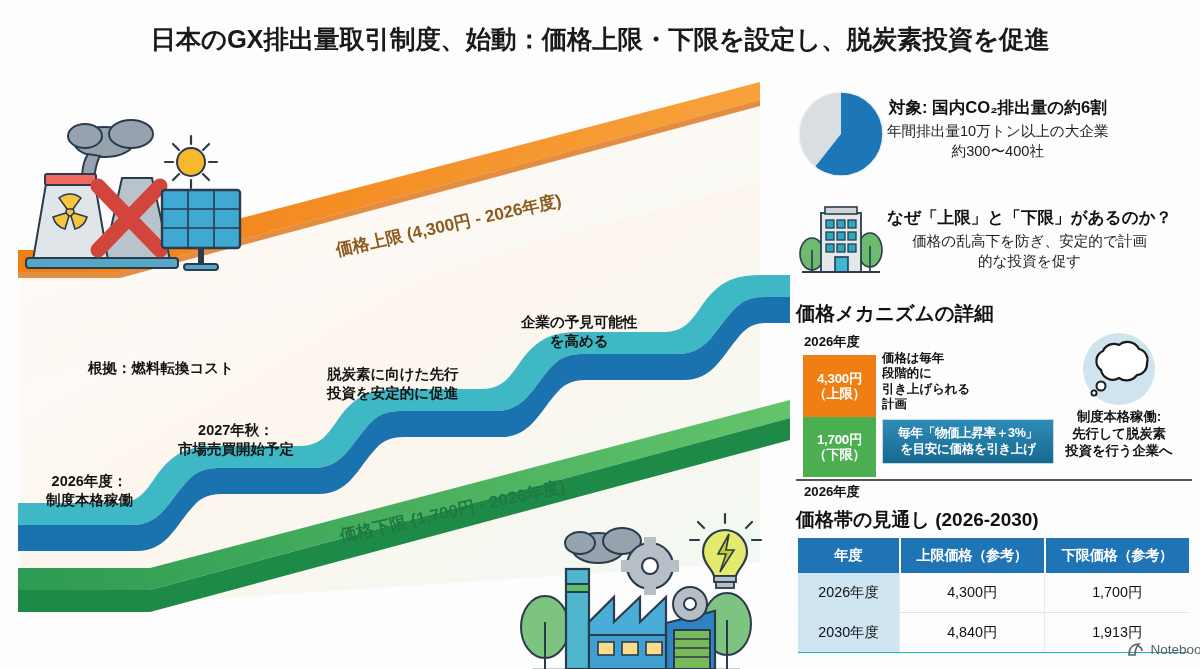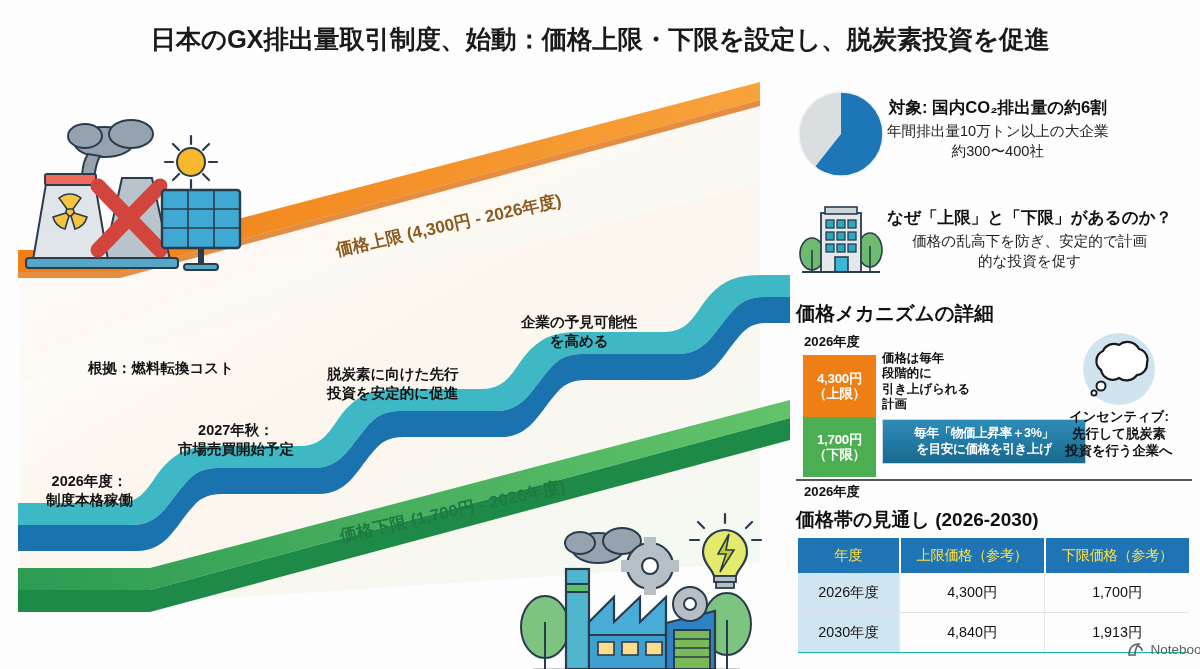--- a/index.html
+++ b/index.html
@@ -56,36 +56,36 @@
           align-items:center;justify-content:center;color:#fff;font-weight:bold;
           font-size:13.4px;line-height:1.14;letter-spacing:-0.3px;}
   #bar-up{height:62px;background:#F07F13;}
   #bar-lo{height:60px;background:#4BAF52;}
   #bar-rule{position:absolute;left:0px;top:146px;width:396px;height:1.5px;background:#555;}
   #yr-bot{position:absolute;left:8px;top:150px;font-size:13.2px;color:#111;font-weight:bold;}
 
   #mech-note{position:absolute;left:86px;top:18px;font-size:12.4px;color:#111;
              font-weight:bold;line-height:1.24;white-space:pre-line;}
 
-  #callout{position:absolute;left:86px;top:86px;width:204px;height:45px;
+  #callout{position:absolute;left:86px;top:86px;width:172px;height:45px;
            background:linear-gradient(180deg,#2E8CB8 0%,#18698F 100%);
            border:1px solid #c9d6dd;box-sizing:border-box;
            display:flex;flex-direction:column;align-items:center;justify-content:center;
            color:#fff;font-weight:bold;font-size:12.6px;line-height:1.22;letter-spacing:-0.4px;}
 
   #incent{position:absolute;left:248px;top:0px;width:150px;text-align:center;}
   #incent-bubble{width:150px;height:78px;display:flex;align-items:center;justify-content:center;}
   #incent-text{font-size:13.3px;font-weight:bold;color:#111;line-height:1.26;
                white-space:pre-line;margin-top:-2px;}
 
   
   #tbl-title{position:absolute;left:3px;top:419px;font-size:19px;font-weight:bold;color:#111;}
   table{position:absolute;left:5px;top:450px;border-collapse:collapse;width:391px;
         font-size:14.3px;}
-  thead th{background:#1F74B5;color:#fde047;font-weight:normal;height:33px;
+  thead th{background:#1F74B5;color:#ffffff;font-weight:bold;height:33px;
            border-right:2px solid #ffffff;letter-spacing:-0.4px;}
   thead th:last-child{border-right:none;}
   tbody td{height:37px;text-align:center;color:#111;background:#fdfdfd;
            border-bottom:1px solid #dfe3e6;border-right:1px solid #e6eaec;}
   tbody td:last-child{border-right:none;}
   tbody td.yr{background:#CFE6F2;font-weight:normal;width:99px;}
   tbody tr:last-child td{border-bottom:1px solid #14b8a6;}
 
   
   #wm{position:absolute;right:16px;bottom:12px;display:flex;align-items:flex-start;gap:6px;
@@ -359,21 +359,21 @@
         <div id="incent-bubble">
           <svg width="132" height="78" viewBox="0 0 132 78">
             <circle cx="66" cy="36" r="36" fill="#cfe4ee"></circle>
             <path d="M50,18 a12,12 0 0,1 16,-6 a13,13 0 0,1 20,4 a11,11 0 0,1 8,14
                      a11,11 0 0,1 -10,12 a13,13 0 0,1 -18,3 a12,12 0 0,1 -18,-8
                      a11,11 0 0,1 2,-19 Z" fill="#ffffff" stroke="#1a1a1a" stroke-width="2.2"></path>
             <circle cx="48" cy="53" r="4.5" fill="#fff" stroke="#1a1a1a" stroke-width="2"></circle>
             <circle cx="41" cy="60" r="2.6" fill="#fff" stroke="#1a1a1a" stroke-width="1.8"></circle>
           </svg>
         </div>
-        <div id="incent-text">インセンティブ:
+        <div id="incent-text">制度本格稼働:
 先行して脱炭素
 投資を行う企業へ</div>
       </div>
 
       <div id="bar-rule"></div>
       <div id="yr-bot">2026年度</div>
     </div>
 
     <div id="tbl-title">価格帯の見通し (2026-2030)</div>
     <table>

